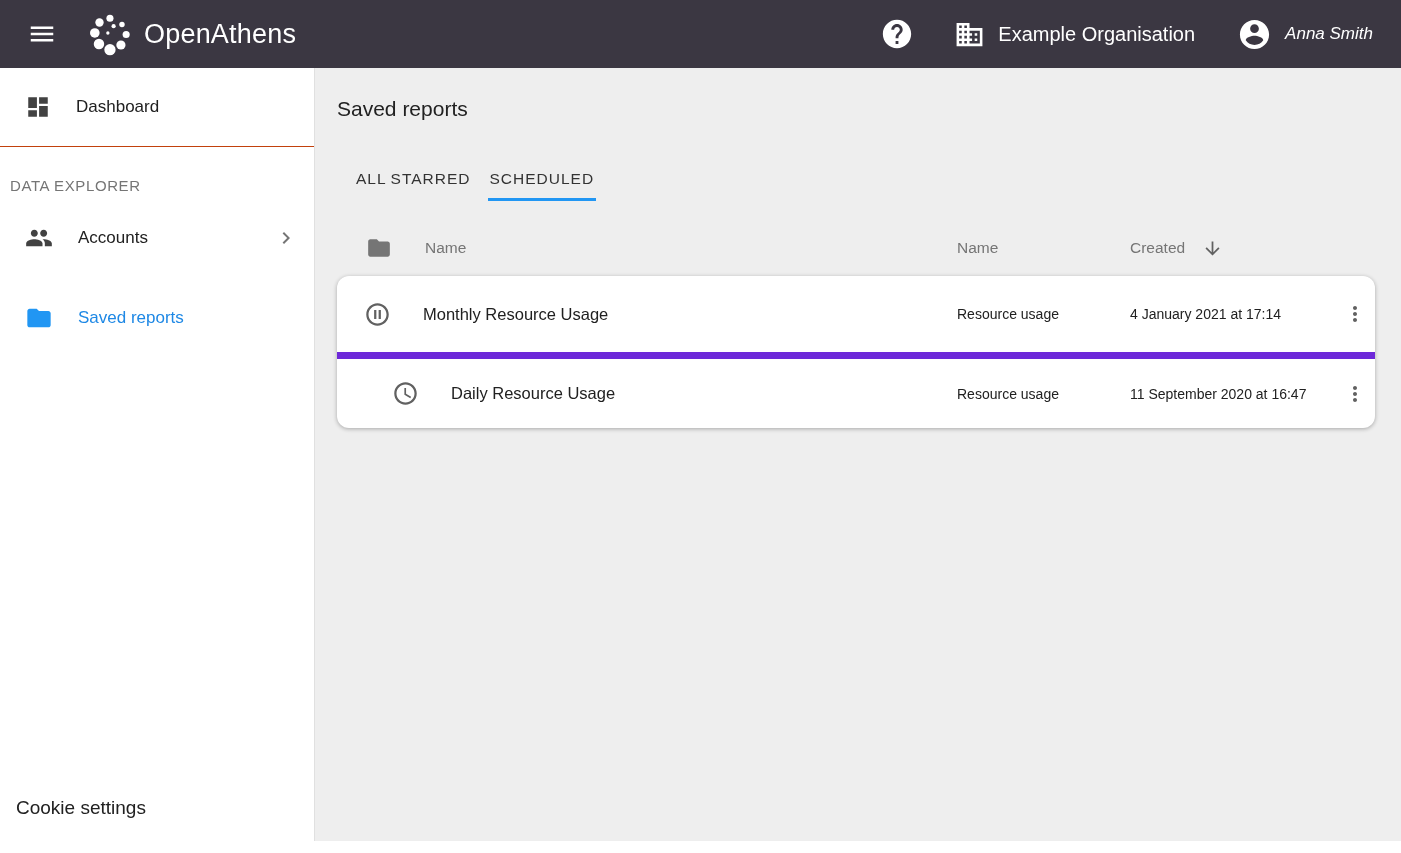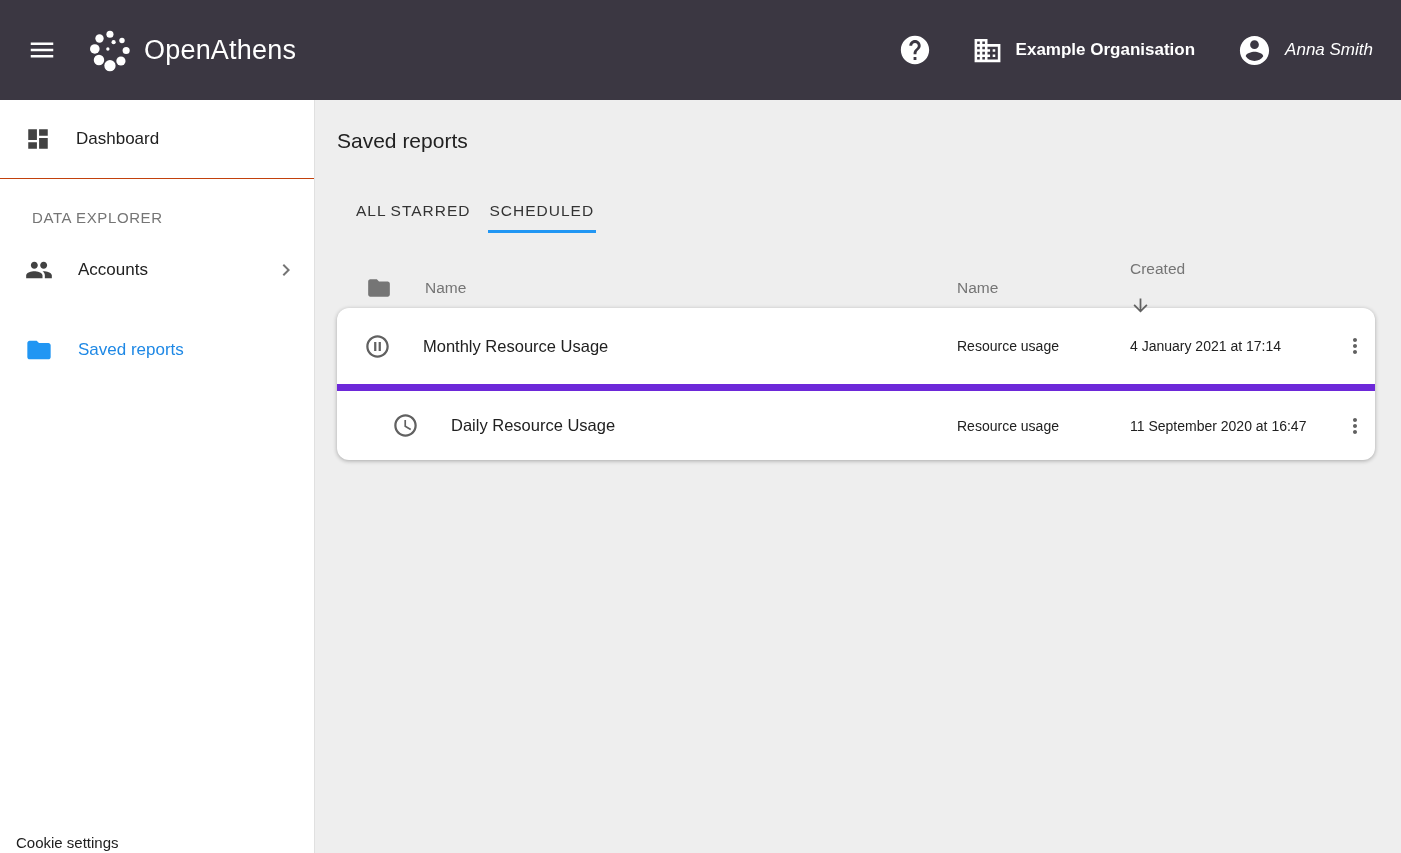--- a/index.html
+++ b/index.html
@@ -10,33 +10,33 @@
     color:#212121;
   }
   :root{
     --topbar-bg:#3b3742;
     --accent-blue:#2196f3;
     --main-bg:#eeeeee;
   }
 
   
   .topbar{
-    height:100px; width:100%;
+    height:68px; width:100%;
     background:var(--topbar-bg);
     display:flex; align-items:center;
     padding:0 28px 0 26px;
     color:#fff;
   }
   .hamburger{ width:32px; height:32px; cursor:pointer; display:flex; align-items:center; justify-content:center; }
   .brand{ display:flex; align-items:center; margin-left:30px; gap:10px; }
   .brand-name{ font-size:27px; font-weight:400; letter-spacing:0.2px; color:#fff; }
   .topbar-right{ margin-left:auto; display:flex; align-items:center; }
   .help-btn{ width:34px; height:34px; cursor:pointer; }
   .org{ display:flex; align-items:center; gap:13px; margin-left:40px; cursor:default; }
-  .org-name{ font-size:17px; font-weight:700; color:#fff; }
+  .org-name{ font-size:20px; font-weight:400; color:#fff; }
   .user{ display:flex; align-items:center; gap:13px; margin-left:42px; cursor:pointer; }
   .user-name{ font-size:17px; font-weight:500; color:#fff;font-style:italic; }
 
   
   .layout{ display:flex; height:773px; }
 
   
   .sidebar{
     width:315px; background:#fff; position:relative;
     border-right:1px solid #e0e0e0;
@@ -44,28 +44,28 @@
   }
   .side-item{
     display:flex; align-items:center;
     padding-left:25px; padding-right:16px;
     cursor:pointer;
   }
   .side-item .label{ margin-left:25px; font-size:17px; color:#212121; }
   .side-item .chev{ margin-left:auto; }
   .dashboard-item{ height:79px; border-bottom:1px solid #c2410c; }
   .section-label{
-    padding:30px 0 4px 32px;
+    padding:30px 0 4px 10px;
     color:#757575; font-size:15px; letter-spacing:0.6px;
   }
   .nav-item{ height:80px; }
   .nav-item.active .label{ color:#1e88e5; font-weight:500; }
   .cookie{
     position:absolute; left:16px; bottom:22px;
-    font-size:15px; color:#212121; cursor:pointer;
+    font-size:19px; color:#212121; cursor:pointer;
   }
 
   
   .main{
     flex:1; background:var(--main-bg);
     padding:0 26px 0 22px;
     overflow:hidden;
   }
   .page-title{
     margin-top:29px;
@@ -92,21 +92,21 @@
     display:grid;
     grid-template-columns:86px 1fr 173px 205px 40px;
     align-items:center;
   }
   .table-header{
     margin-top:27px; padding:0 0 0 2px;
     height:40px; color:#757575;
   }
   .table-header .col{ font-size:15.5px; color:#757575; }
   .table-header .icon-cell{ padding-left:27px; }
-  .created-col{ display:flex; gap:17px;flex-direction:column; }
+  .created-col{ display:flex; align-items:center; gap:17px; }
 
   .card{
     margin-top:8px;
     background:#fff; border-radius:12px;
     box-shadow:0 1px 4px rgba(0,0,0,0.3);
     overflow:hidden;
   }
   .row{ height:76px; cursor:pointer; }
   .row + .row{ border-top:7px solid #6d28d9;padding-left:28px; }
   .row .icon-cell{ padding-left:27px; display:flex; align-items:center; }

